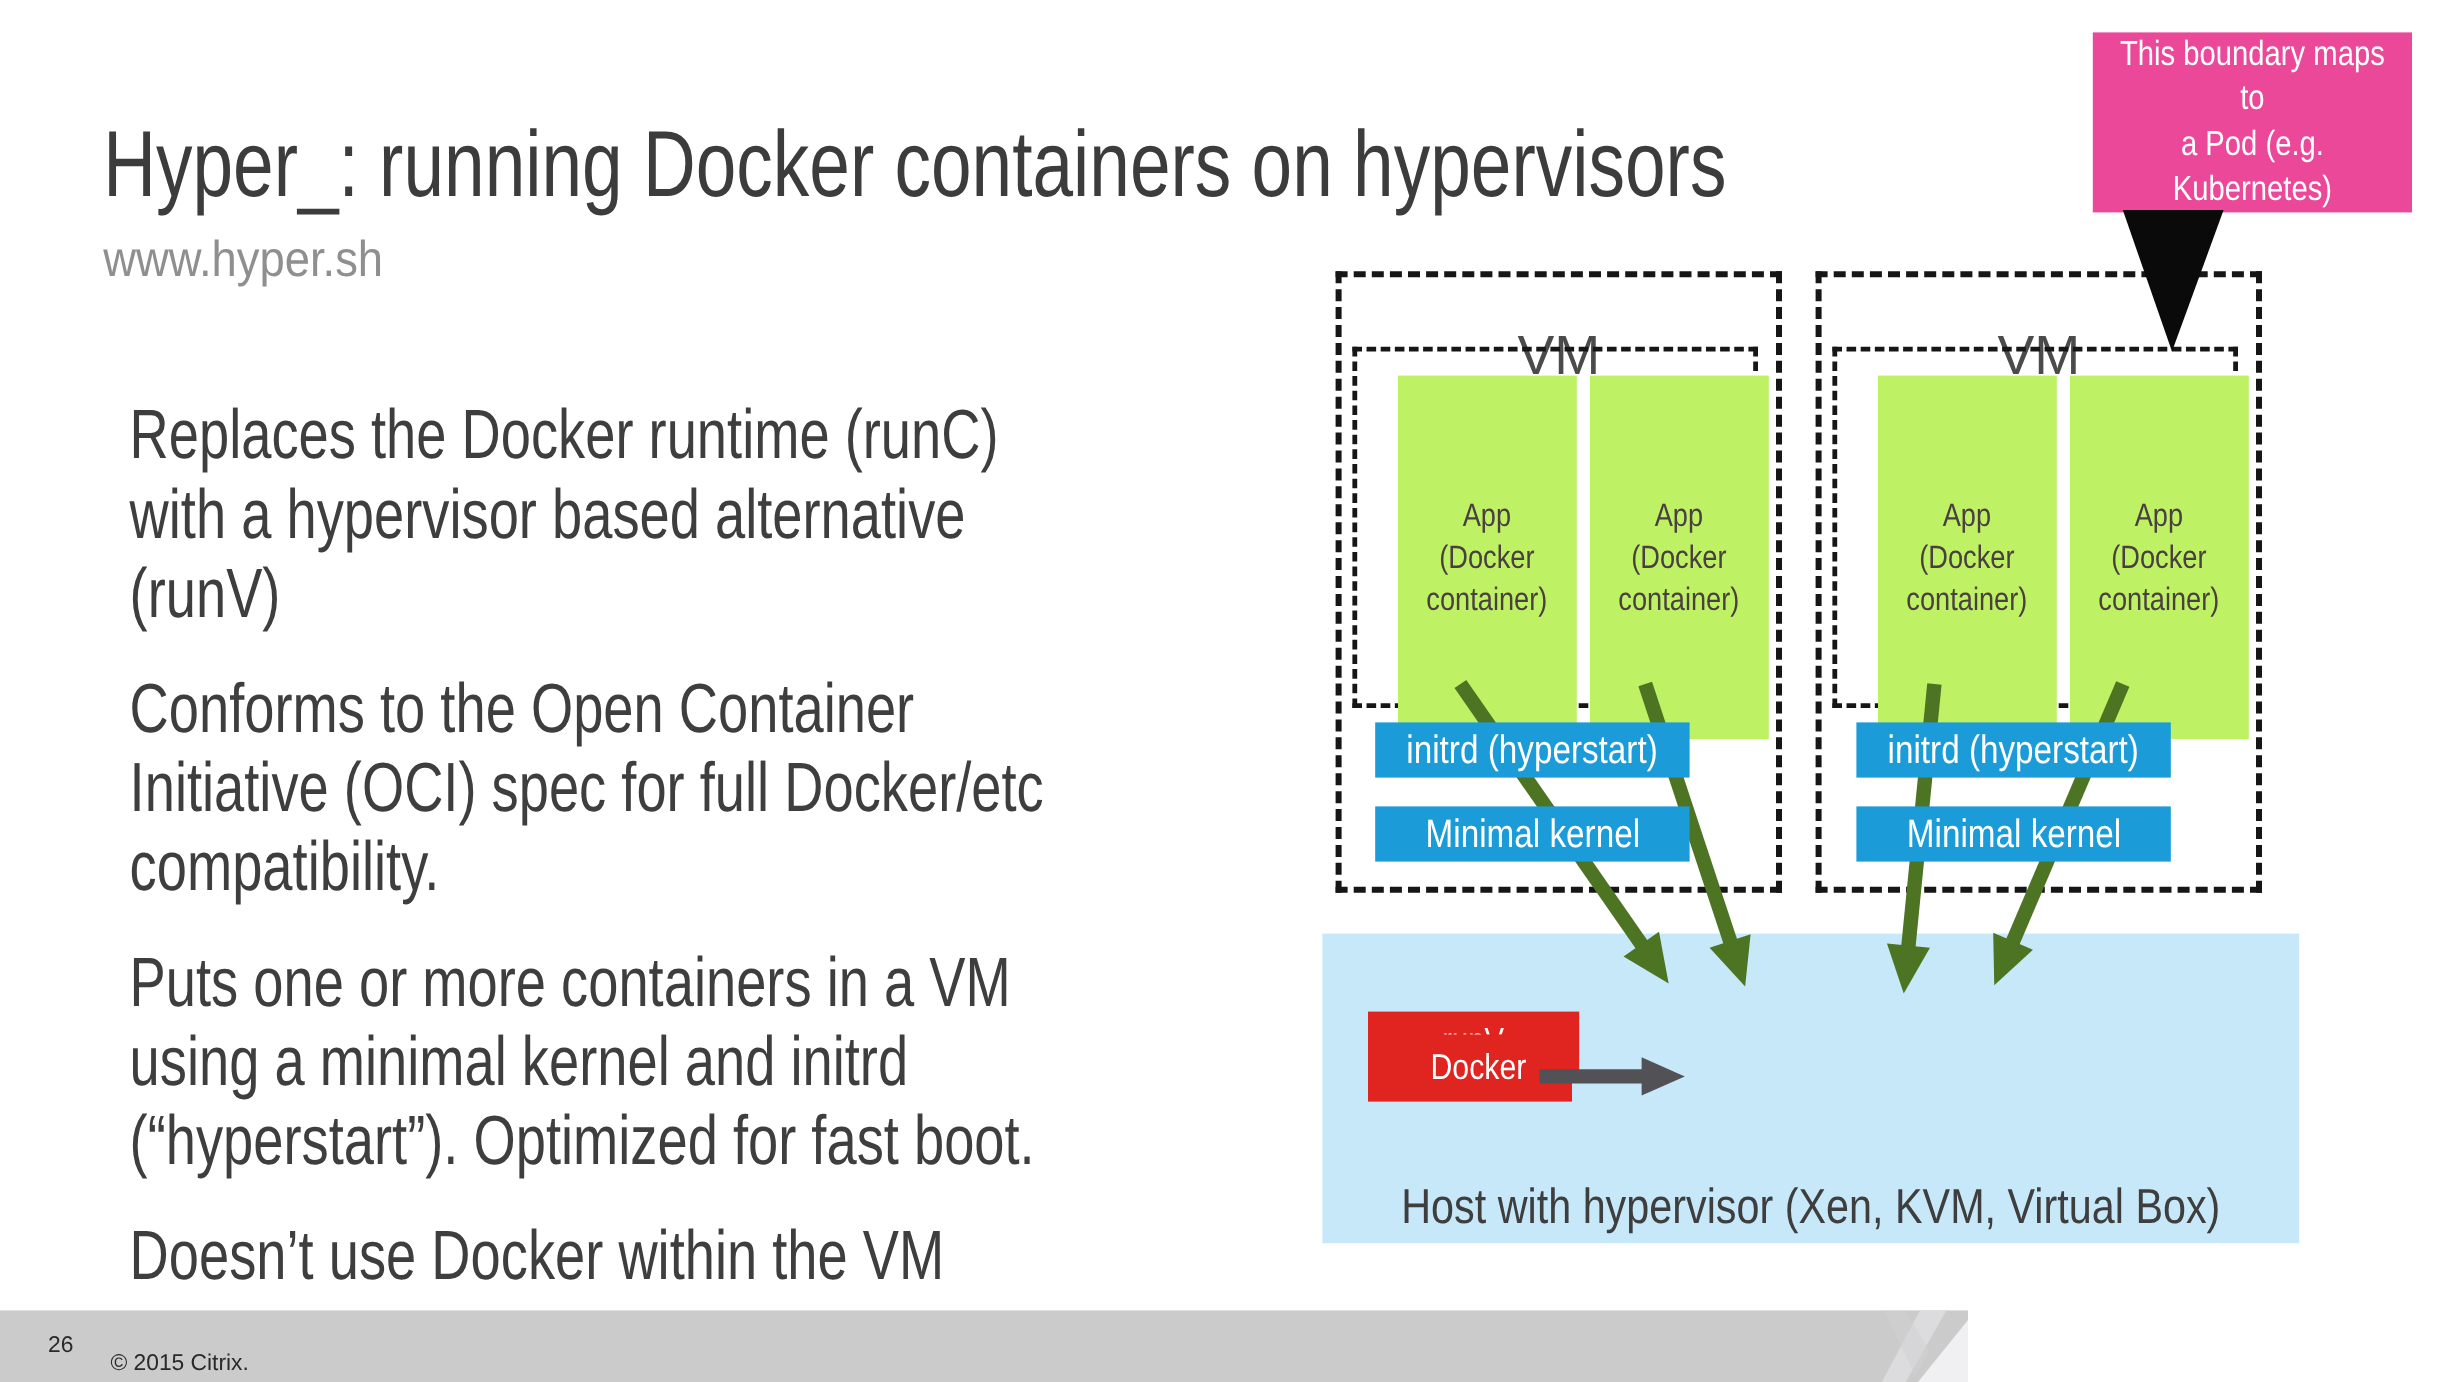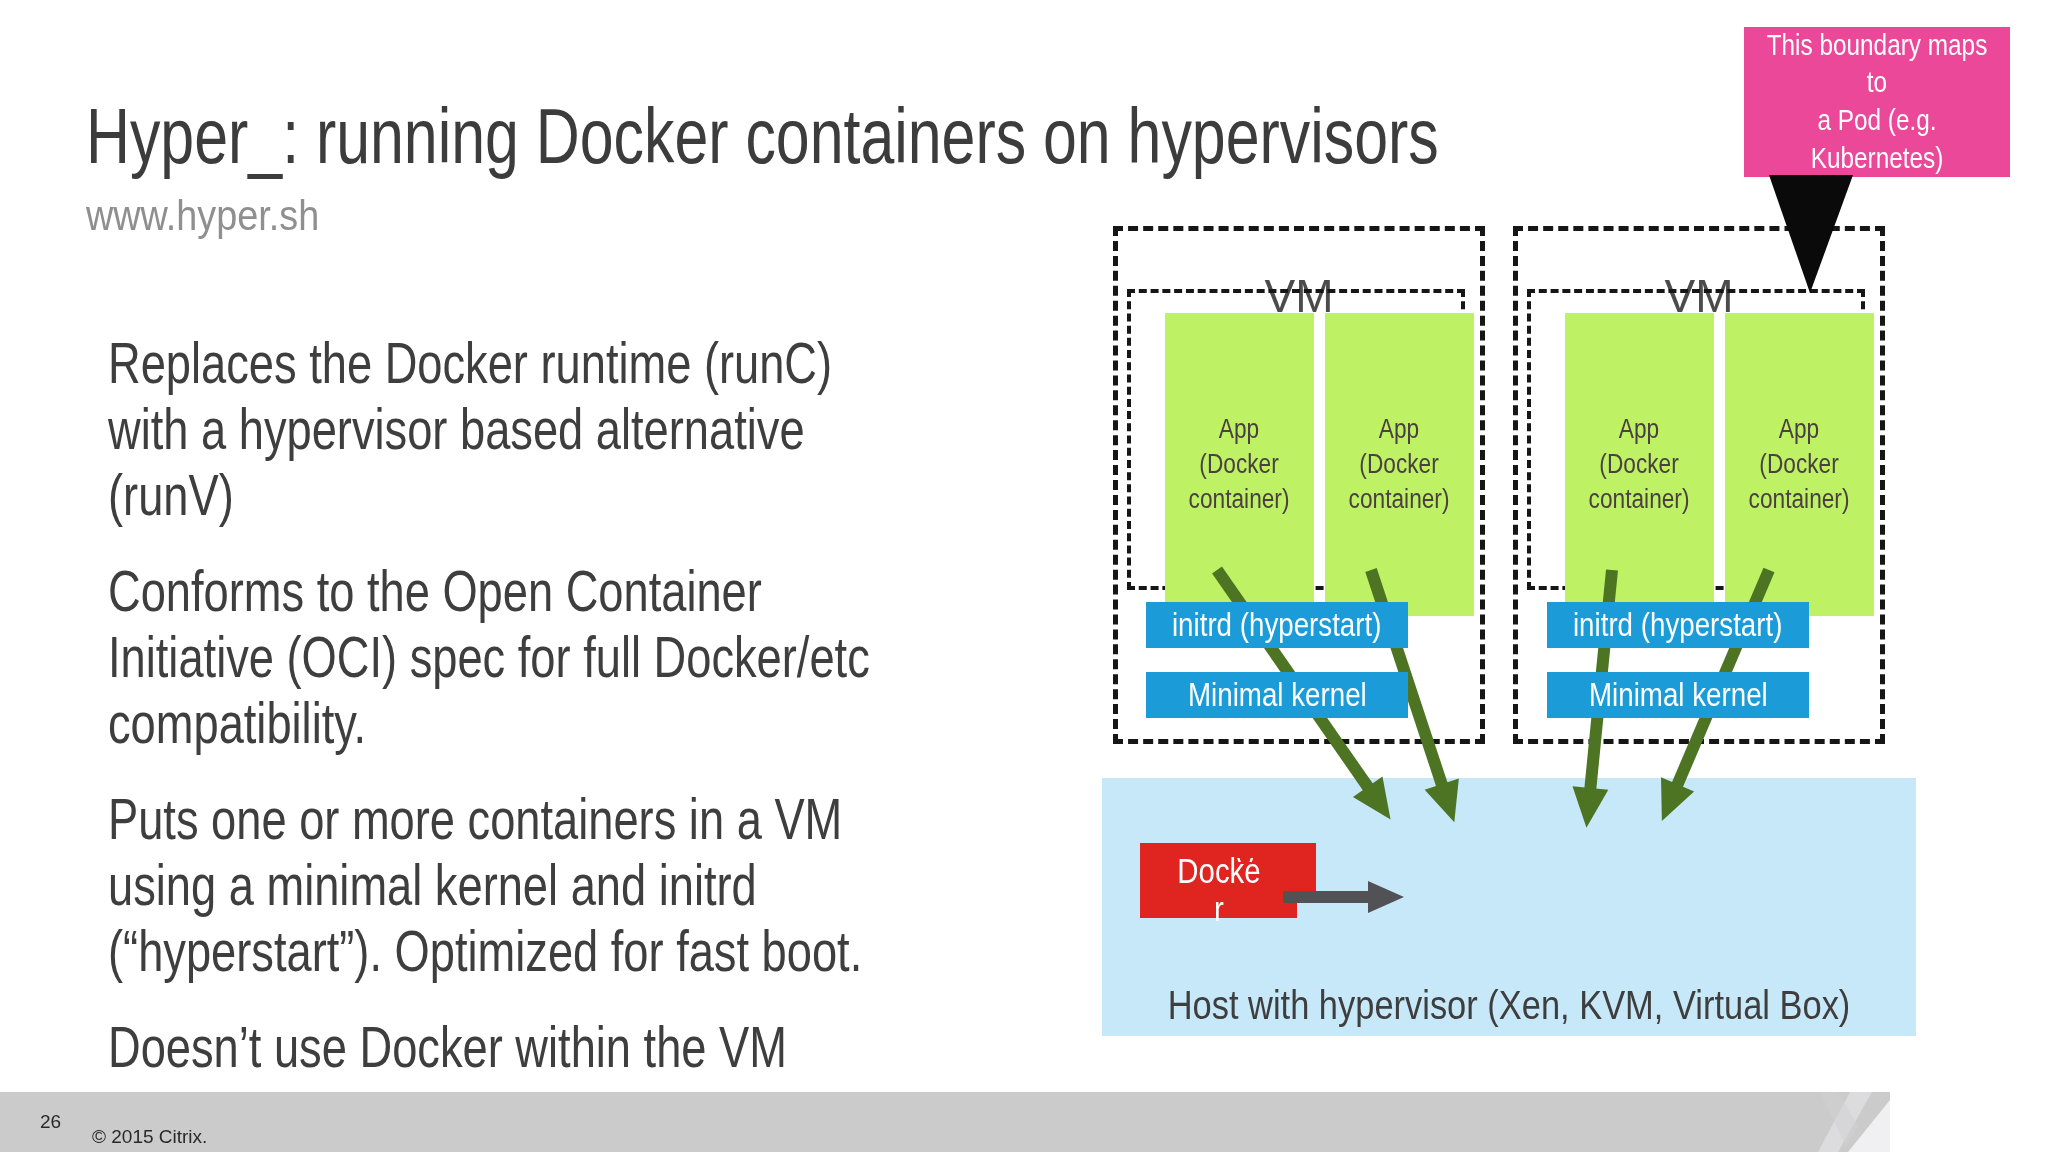--- a/index.html
+++ b/index.html
@@ -30,32 +30,32 @@
   .app .t{font-size:27px;line-height:1.3;color:#4a4040;text-align:center;white-space:pre-line;}
   .app1{left:1141px;top:313px;} .app2{left:1301px;top:313px;}
   .app3{left:1541px;top:313px;} .app4{left:1701px;top:313px;}
   .bar{width:262px;height:46px;background:#1b9cd9;color:#fff;z-index:10;display:flex;align-items:center;justify-content:center;font-size:33px;}
   .in1{left:1146px;top:602px;} .in2{left:1547px;top:602px;}
   .kn1{left:1146px;top:672px;} .kn2{left:1547px;top:672px;}
 
   .host{left:1102px;top:778px;width:814px;height:258px;background:#c7e8f9;z-index:0;}
   .redbox{background:#e0241f;color:#fff;z-index:3;display:flex;align-items:center;justify-content:center;}
   .runv{left:1140px;top:800px;width:176px;height:50px;font-size:29px;margin-top:43px;}
-  .docker{left:1140px;top:862px;width:157px;height:56px;font-size:35px;line-height:1.08;}
+  .docker{left:1140px;top:862px;width:157px;height:56px;font-size:30px;line-height:1.08;padding-left:13px;}
   .docker .t{width:100px;word-break:break-all;text-align:center;}
   .cimages{left:1330px;top:797px;width:312px;height:142px;border-radius:28px;font-size:45px;line-height:1.15;}
   .cimages .t{white-space:pre-line;text-align:center;}
   .hostlabel{left:1102px;top:982px;width:814px;text-align:center;font-size:41px;color:#3e3e3e;z-index:2;white-space:nowrap;}
 
   .callout{left:1744px;top:27px;width:266px;height:150px;background:#ec4899;z-index:4;display:flex;align-items:center;justify-content:center;}
   .callout .t{color:#ffffff;font-size:29px;line-height:1.3;text-align:center;white-space:pre-line;}
 
   #arrows{position:absolute;left:0;top:0;width:2048px;height:1152px;z-index:6;pointer-events:none;}
 
-  .footerbar{left:0;top:1092px;width:1890px;height:60px;background:#cbcbcb;z-index:1;}
+  .footerbar{left:0;top:1092px;width:1640px;height:60px;background:#cbcbcb;z-index:1;}
   .pagenum{left:40px;top:0;line-height:60px;font-size:19px;color:#2a2a2a;}
   .copyright{left:92px;top:0;line-height:60px;font-size:19px;color:#2a2a2a;margin-top:15px;}
   .logomark{right:0;top:0;width:110px;height:60px;}
 </style>
 </head>
 <body>
 
 <div id="slide">
 
   <div class="abs title sxl">Hyper_: running Docker containers on hypervisors</div>

